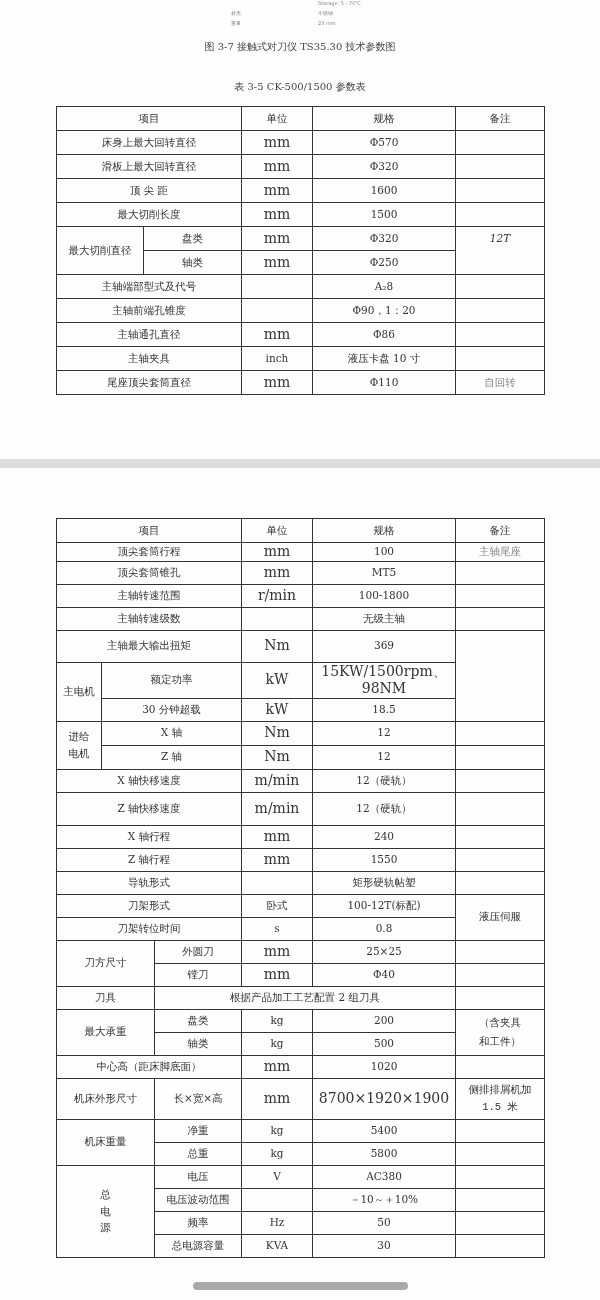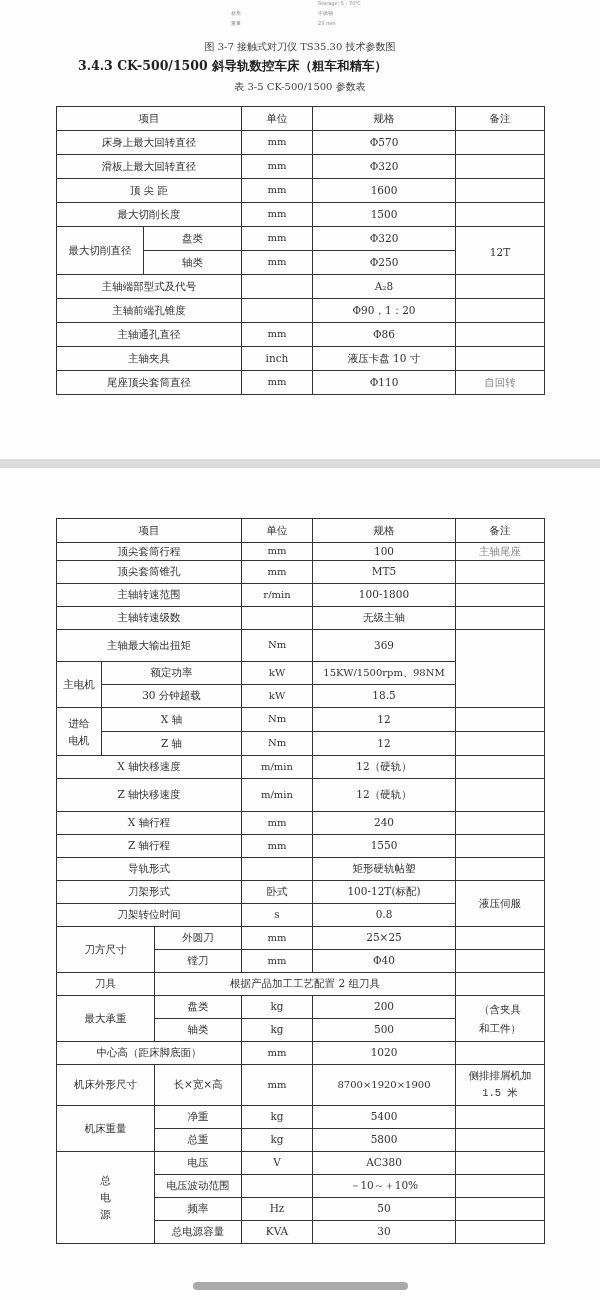--- a/index.html
+++ b/index.html
@@ -6,37 +6,36 @@
   body{width:600px;height:1300px;background:#e9e9e9;position:relative;overflow:hidden;font-family:"DejaVu Serif","Liberation Serif",serif;color:#333;}
   .page{position:absolute;left:0;width:600px;background:#fefefe;}
   #page1{top:0;height:459px;}
   #page2{top:468px;height:832px;}
   .small{position:absolute;font-size:5px;color:#888;font-family:"DejaVu Sans",sans-serif;}
   .caption{position:absolute;left:0;width:600px;text-align:center;font-size:10px;color:#444;}
   .heading{position:absolute;left:78px;top:58px;font-size:12.5px;font-weight:bold;color:#222;}
   .pagenum{position:absolute;left:0;width:600px;text-align:center;font-size:8px;font-weight:bold;color:#444;}
   table{position:absolute;left:56px;border-collapse:collapse;table-layout:fixed;}
   td{border:1px solid #333;text-align:center;vertical-align:middle;font-size:10.5px;padding:0;color:#333;line-height:1.25;}
-  td.u{font-size:10px;}
+  td.u{font-size:14px;}
   td.gray{color:#888;}
   .homebar{position:absolute;left:193px;top:1282px;width:215px;height:8px;border-radius:4px;background:#a9a9a9;}
   .shadow{position:absolute;left:0;top:459px;width:600px;height:9px;background:#dcdcdc;}
 </style>
 </head>
 <body>
 
 <div class="page" id="page1">
   <div class="small" style="left:318px;top:0px;">Storage: 5 - 70℃</div>
   <div class="small" style="left:231px;top:10px;">材质</div>
   <div class="small" style="left:318px;top:10px;">不锈钢</div>
   <div class="small" style="left:231px;top:20px;">重量</div>
   <div class="small" style="left:318px;top:20px;">23 mm</div>
 
   <div class="caption" style="top:40px;">图 3-7 接触式对刀仪 TS35.30 技术参数图</div>
-  <div class="heading">3.4.3 CK-500/1500 斜导轨数控车床（粗车和精车）</div>
   <div class="caption" style="top:80px;">表 3-5 CK-500/1500 参数表</div>
 
   <table style="top:106px;">
     <colgroup>
         <col style="width:87px">
         <col style="width:98px">
         <col style="width:71px">
         <col style="width:143px">
         <col style="width:89px">
       </colgroup>
@@ -69,21 +68,21 @@
       <td colspan="2">最大切削长度</td>
       <td class="u">mm</td>
       <td>1500</td>
       <td></td>
     </tr>
     <tr style="height:24px">
       <td rowspan="2">最大切削直径</td>
       <td>盘类</td>
       <td class="u">mm</td>
       <td>Φ320</td>
-      <td rowspan="2" style="vertical-align:top;padding-top:19px;">12T</td>
+      <td rowspan="2" style="vertical-align:top;padding-top:5px;font-style:italic;">12T</td>
     </tr>
     <tr style="height:24px">
       <td>轴类</td>
       <td class="u">mm</td>
       <td>Φ250</td>
     </tr>
     <tr style="height:24px">
       <td colspan="2">主轴端部型式及代号</td>
       <td class="u"></td>
       <td>A₂8</td>

